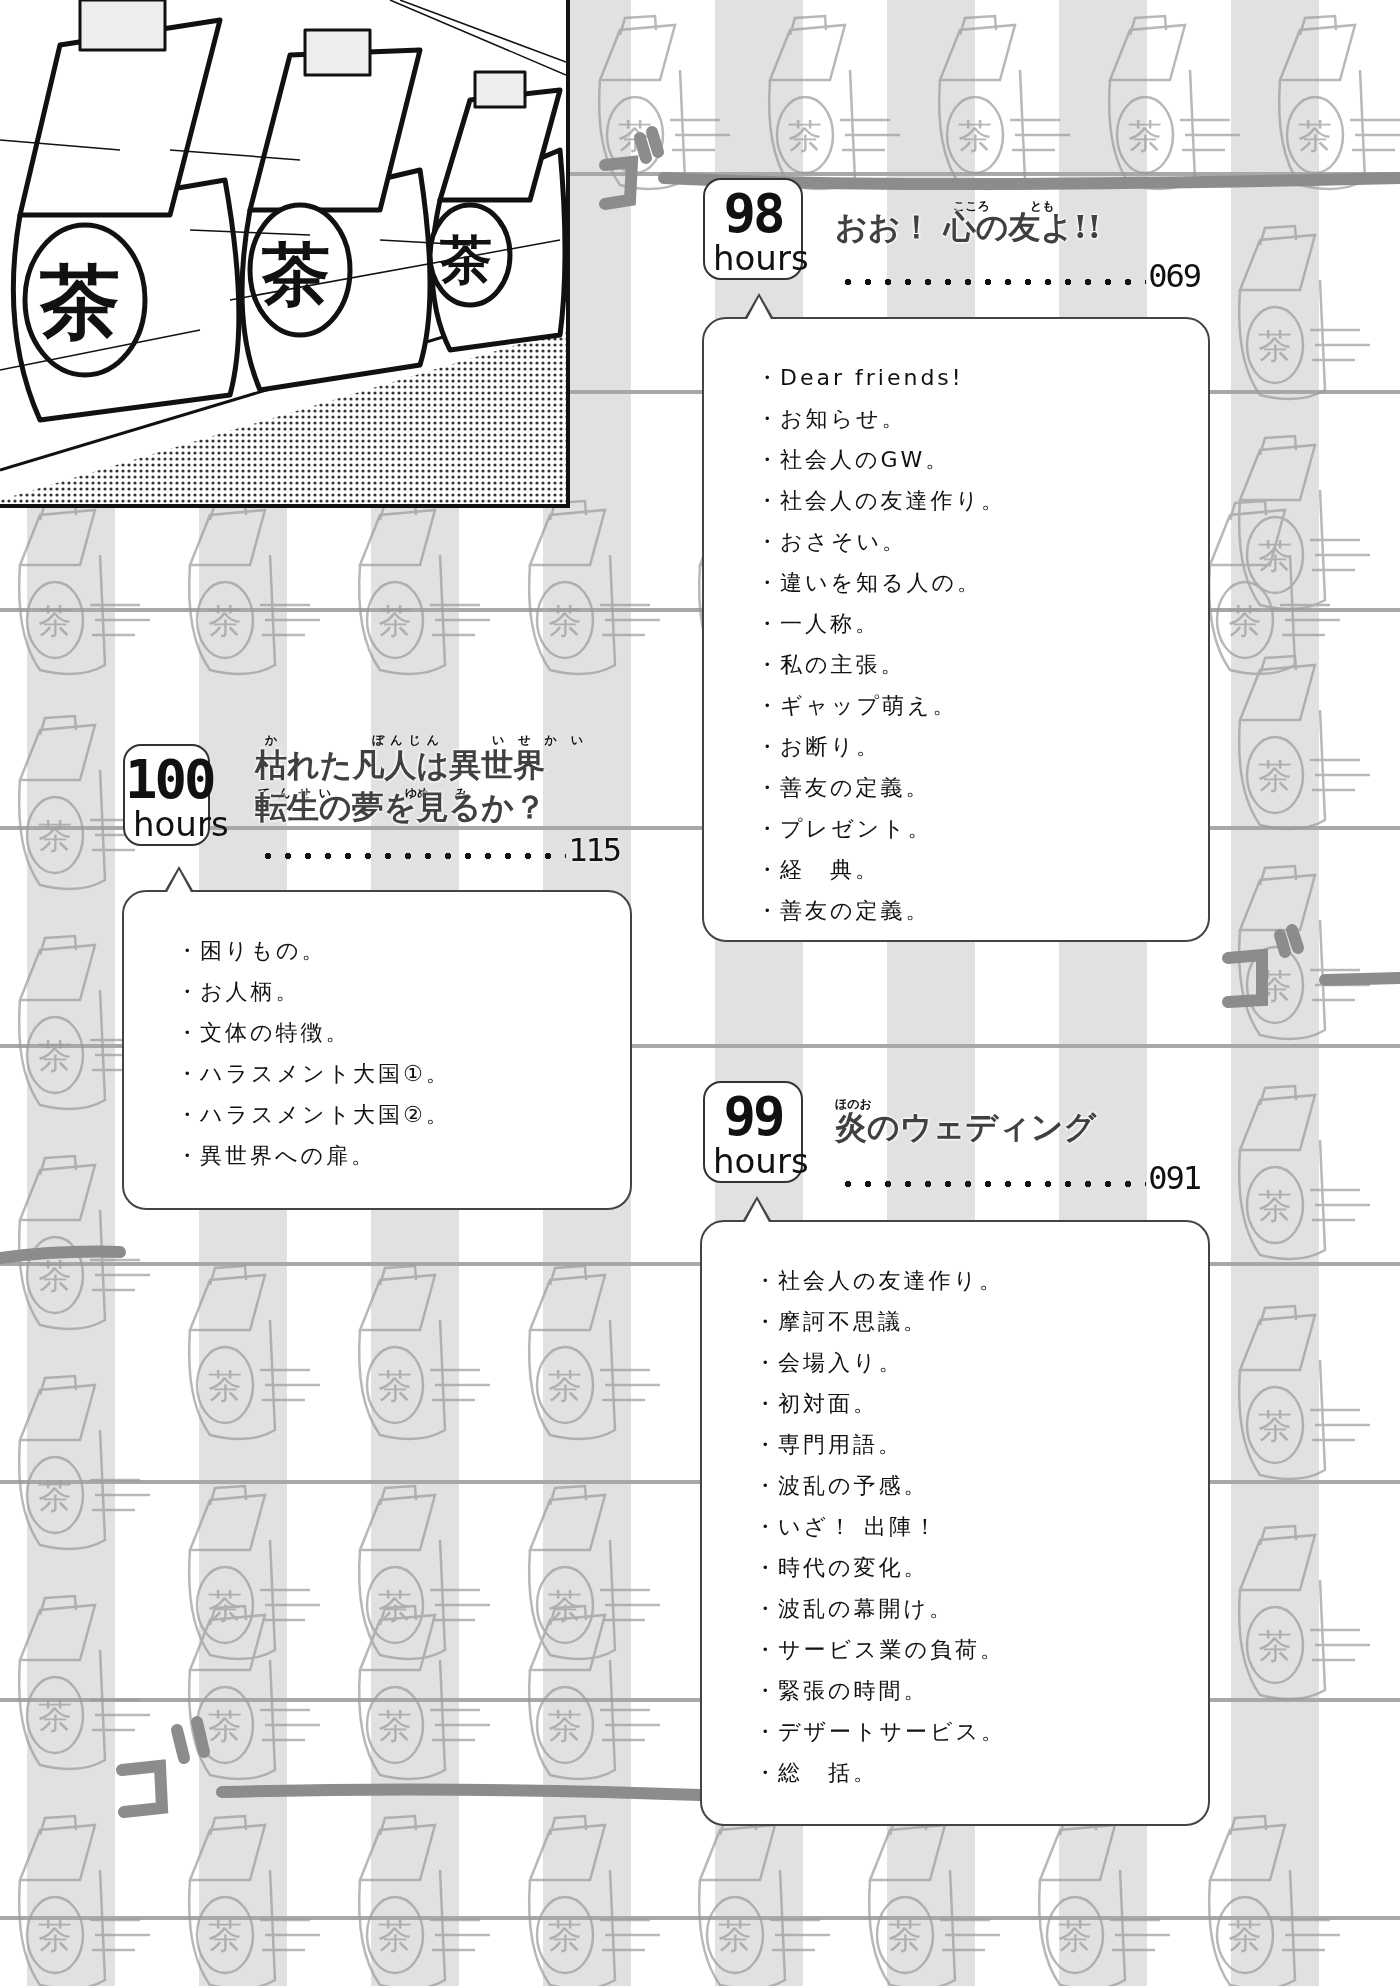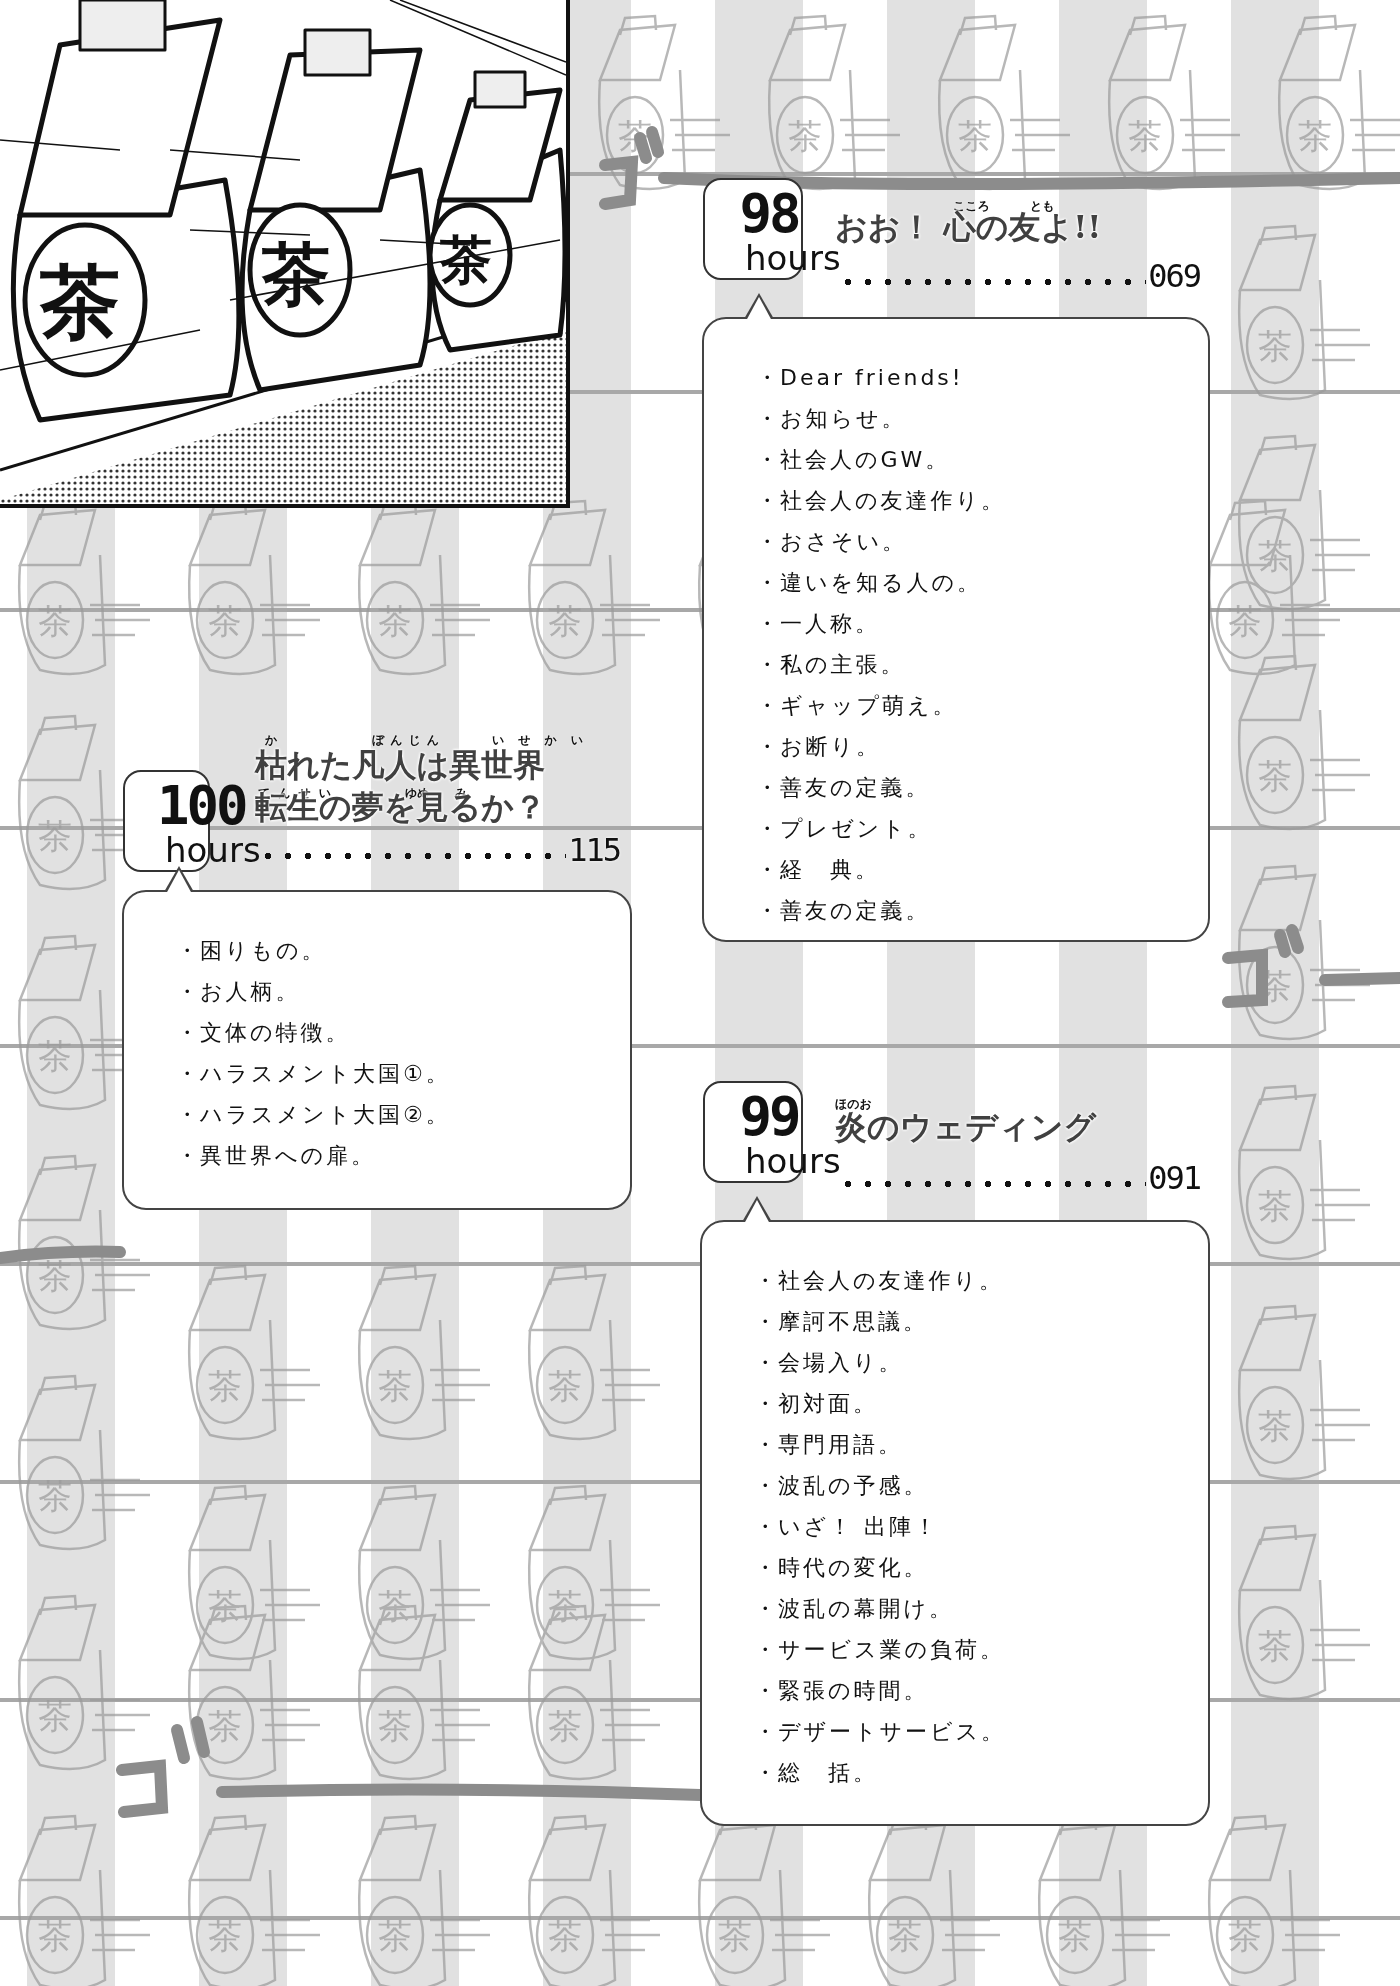--- a/index.html
+++ b/index.html
@@ -23,21 +23,21 @@
     background-position: 0 -42px;
   }
   .panel {
     position:absolute; left:0; top:0; width:566px; height:504px;
     background:#ffffff; border-right:4px solid #111; border-bottom:4px solid #111;
     overflow:hidden;
   }
   .badge {
     position:absolute; width:100px; height:102px;
     background:#fff; border:2px solid #333; border-radius:18px;
-    text-align:center; box-sizing:border-box;padding-left:32px;
+    text-align:center; box-sizing:border-box;
   }
   .badge .num {
     display:block; font-family:"DejaVu Sans Mono", monospace;
     font-weight:bold; font-size:54px; line-height:60px; margin-top:4px; letter-spacing:-3px;
     color:#111;
   }
   .badge .unit { display:block; font-size:34px; line-height:28px; color:#111;margin-left:8px; }
   .title {
     position:absolute; font-family:"DejaVu Serif", serif; font-weight:bold;
     color:#404040; font-size:32px; line-height:42px; white-space:nowrap;
@@ -221,21 +221,21 @@
     <li>私の主張。</li>
     <li>ギャップ萌え。</li>
     <li>お断り。</li>
     <li>善友の定義。</li>
     <li>プレゼント。</li>
     <li>経　典。</li>
     <li>善友の定義。</li>
   </ul>
 </div>
 
-<div class="badge" style="left:123px;top:770px;width:87px;">
+<div class="badge" style="left:123px;top:744px;width:87px;">
   <span class="num">100</span>
   <span class="unit">hours</span>
 </div>
 <span class="ruby" style="left:265px;top:732px;">か</span>
 <span class="ruby" style="left:372px;top:732px;letter-spacing:6px;">ぼんじん</span>
 <span class="ruby" style="left:492px;top:732px;letter-spacing:14px;">いせかい</span>
 <div class="title" style="left:255px;top:744px;">枯れた凡人は異世界</div>
 <span class="ruby" style="left:258px;top:785px;letter-spacing:8px;">てんせい</span>
 <span class="ruby" style="left:368px;top:785px;margin-left:37px;">ゆめ</span>
 <span class="ruby" style="left:455px;top:785px;">み</span>

